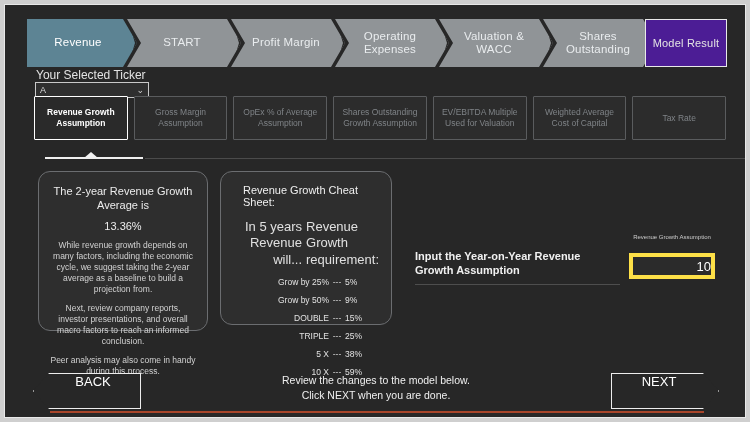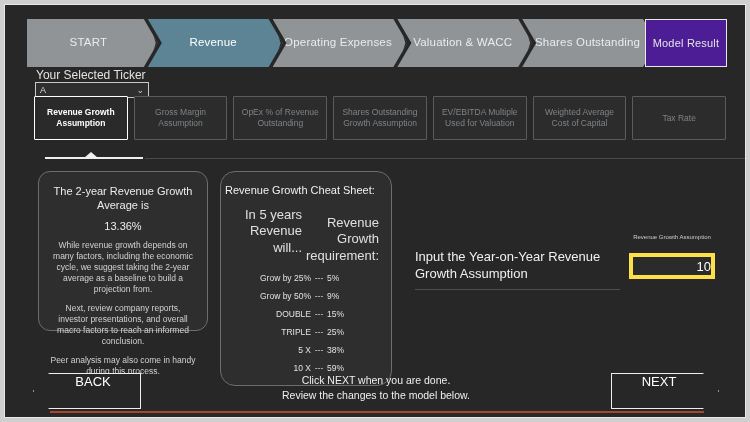--- a/index.html
+++ b/index.html
@@ -165,48 +165,48 @@
     display: block;
   }
   .avg-para {
     font-size: 8.5px; line-height: 1.32;
     color: #d2d2d2;
     margin-bottom: 7px;
   }
 
   #card-cheat {
     left: 215px; top: 166px;
-    width: 172px; height: 215px;
-    padding: 12px 12px 0 4px;
-    border-radius: 15px;
+    width: 172px; height: 154px;
+    padding: 12px 12px 0 22px;
   }
   .cheat-title { font-size: 11px; color: #f0f0f0; margin-bottom: 11px; }
   .cheat-head {
     display: flex; font-size: 13px; color: #e0e0e0;
     line-height: 1.25; margin-bottom: 9px;
   }
   .cheat-head .ch-left { width: 86px; text-align: right; padding-right: 4px; }
-  .cheat-head .ch-right { flex: 1; text-align: right; margin-top: 8px; }
+  .cheat-head .ch-right { flex: 1; text-align: left; }
   .cheat-row {
     display: flex; font-size: 8.5px; color: #e2e2e2;
     margin-bottom: 8px; align-items: flex-end;
   }
   .cheat-row .cr-label { width: 86px; text-align: right; }
   .cheat-row .cr-dash { width: 16px; text-align: center; color: #cfcfcf; }
   .cheat-row .cr-val { flex: 1; text-align: left; }
 
   
   .input-block { position: absolute; left: 410px; top: 234px; width: 300px; }
   .input-prompt {
     position: absolute; left: 0; top: 10px;
     width: 205px;
-    font-size: 13px; line-height: 1.3;
+    font-size: 11px; line-height: 1.3;
     color: #f0f0f0;
     border-bottom: 1px solid #4e4e4e;
     padding-bottom: 6px;
+    font-weight: bold;
   }
   .input-field-label {
     position: absolute; left: 214px; top: -5px;
     width: 86px; text-align: center;
     font-size: 6px; line-height: 1.3; color: #cccccc;
   }
   .input-box {
     position: absolute; left: 214px; top: 14px;
     width: 86px; height: 26px;
     background: #2b2b2b;
@@ -250,26 +250,30 @@
     width: 654px; height: 2px;
     background: #a8452a;
   }
 </style>
 </head>
 <body>
 
 <div class="app-window">
 
   <div class="stepper">
-    <div class="step">
-      <span>START</span>
-      <span class="step-sep"></span>
-    </div>
     <div class="step active">
       <span>Revenue</span>
+      <span class="step-sep"></span>
+    </div>
+    <div class="step">
+      <span>START</span>
+      <span class="step-sep"></span>
+    </div>
+    <div class="step">
+      <span>Profit Margin</span>
       <span class="step-sep"></span>
     </div>
     <div class="step">
       <span>Operating Expenses</span>
       <span class="step-sep"></span>
     </div>
     <div class="step">
       <span>Valuation &amp; WACC</span>
       <span class="step-sep"></span>
     </div>
@@ -289,21 +293,21 @@
   </div>
 
   <div class="assump-row">
     <div class="assump-btn active">
       <span>Revenue Growth Assumption</span>
     </div>
     <div class="assump-btn">
       <span>Gross Margin Assumption</span>
     </div>
     <div class="assump-btn">
-      <span>OpEx % of Revenue Outstanding</span>
+      <span>OpEx % of Average Assumption</span>
     </div>
     <div class="assump-btn">
       <span>Shares Outstanding Growth Assumption</span>
     </div>
     <div class="assump-btn">
       <span>EV/EBITDA Multiple Used for Valuation</span>
     </div>
     <div class="assump-btn">
       <span>Weighted Average Cost of Capital</span>
     </div>
@@ -366,22 +370,22 @@
 
   <div class="input-block">
     <div class="input-prompt">Input the Year-on-Year Revenue Growth Assumption</div>
     <div class="input-field-label">Revenue Growth Assumption</div>
     <div class="input-box">
       <span>10</span>
     </div>
   </div>
 
   <div class="footer-text">
+    <div>Review the changes to the model below.</div>
     <div>Click NEXT when you are done.</div>
-    <div>Review the changes to the model below.</div>
   </div>
   <div class="nav-btn" id="btn-back">
     <span>BACK</span>
   </div>
   <div class="nav-btn" id="btn-next">
     <span>NEXT</span>
   </div>
   <div class="accent-rule"></div>
 
 </div>

